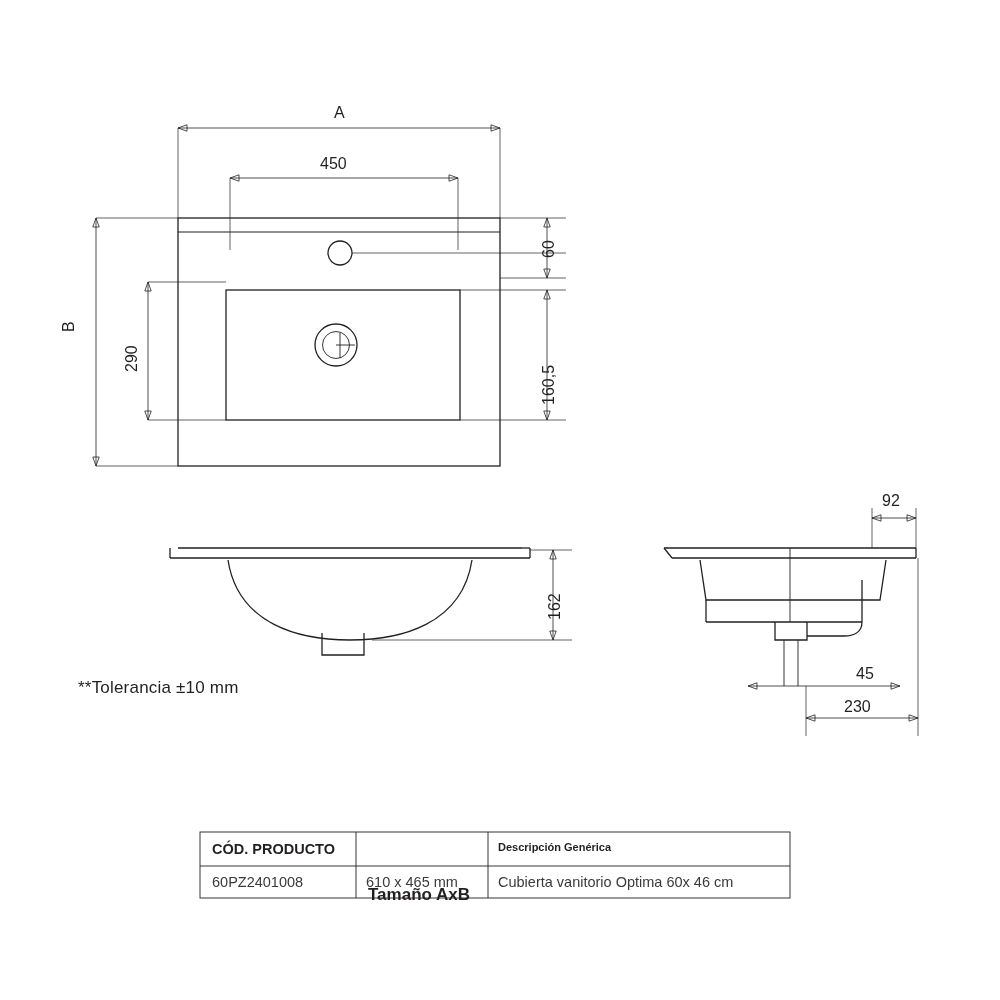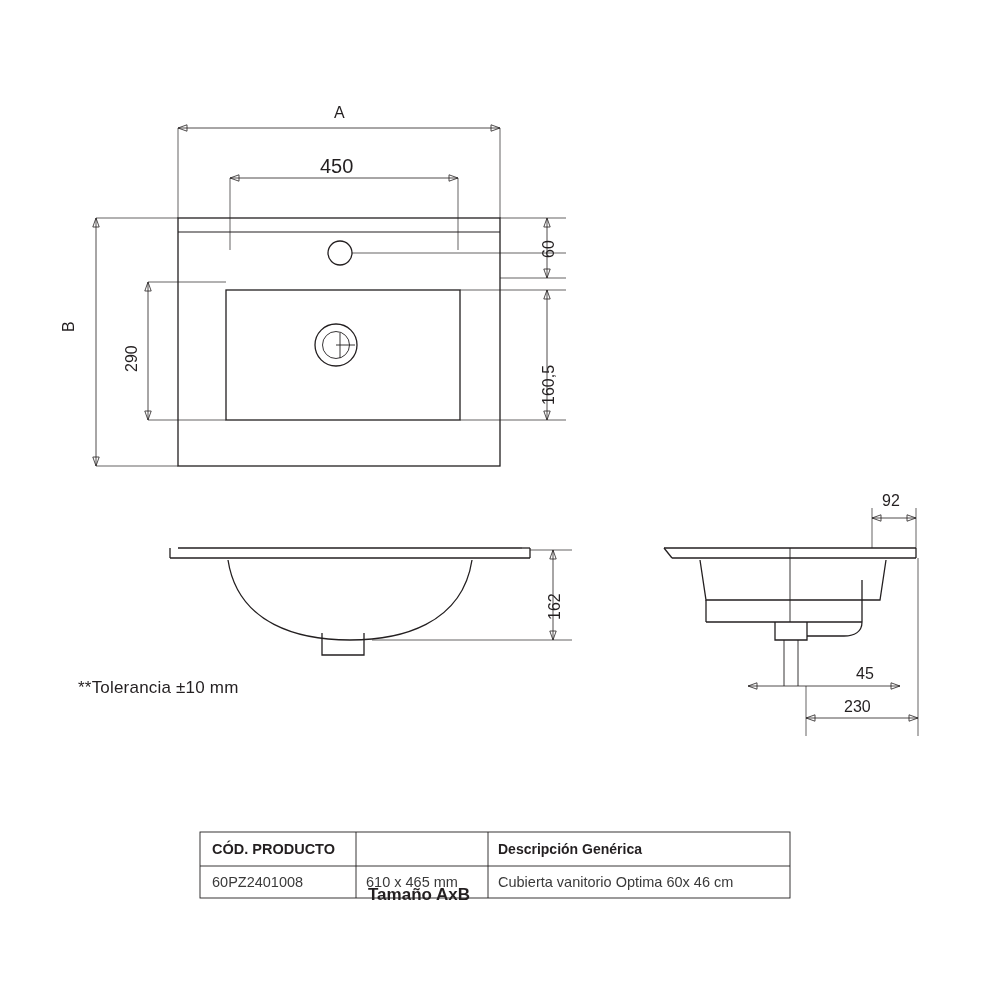--- a/index.html
+++ b/index.html
@@ -171,21 +171,21 @@
 
 </svg>
 </div>
 
 <div>
 
   <div style="position:absolute;left:334px;top:104px;" class="lbl">
     <span style="font-size:16px;">A</span>
   </div>
 
-  <div style="position:absolute;left:320px;top:155px;font-size:20px;">450</div>
+  <div style="position:absolute;left:320px;top:155px;font-size:16px;">450</div>
 
   <div style="position:absolute;left:60px;top:332px;font-size:16px;transform:rotate(-90deg);transform-origin:left top;">B</div>
 
   <div style="position:absolute;left:123px;top:372px;font-size:16px;transform:rotate(-90deg);transform-origin:left top;">290</div>
 
   <div style="position:absolute;left:540px;top:258px;font-size:16px;transform:rotate(-90deg);transform-origin:left top;">60</div>
 
   <div style="position:absolute;left:540px;top:405px;font-size:16px;transform:rotate(-90deg);transform-origin:left top;">160,5</div>
 
   <div style="position:absolute;left:546px;top:620px;font-size:16px;transform:rotate(-90deg);transform-origin:left top;">162</div>
@@ -193,19 +193,19 @@
   <div style="position:absolute;left:882px;top:492px;font-size:16px;text-align:right;">92</div>
 
   <div style="position:absolute;left:856px;top:665px;font-size:16px;text-align:center;">45</div>
 
   <div style="position:absolute;left:844px;top:698px;font-size:16px;">230</div>
 
   <div style="position:absolute;left:78px;top:678px;font-size:17px;letter-spacing:0.2px;">**Tolerancia  ±10 mm</div>
 
   <div style="position:absolute;left:212px;top:841px;font-size:14.5px;font-weight:bold;text-align:center;">CÓD. PRODUCTO</div>
   <div style="position:absolute;left:368px;top:885px;font-size:17px;font-weight:bold;">Tamaño AxB</div>
-  <div style="position:absolute;left:498px;top:841px;font-size:14px;font-weight:bold;">Descripción Genérica</div>
+  <div style="position:absolute;left:498px;top:841px;font-size:11px;font-weight:bold;">Descripción Genérica</div>
 
   <div style="position:absolute;left:212px;top:874px;font-size:14.5px;color:#3a3a3a;">60PZ2401008</div>
   <div style="position:absolute;left:366px;top:874px;font-size:14.5px;color:#3a3a3a;text-align:center;">610 x 465 mm</div>
   <div style="position:absolute;left:498px;top:874px;font-size:14.5px;color:#3a3a3a;">Cubierta vanitorio Optima 60x 46 cm</div>
 
 </div>
 
 </body></html>

